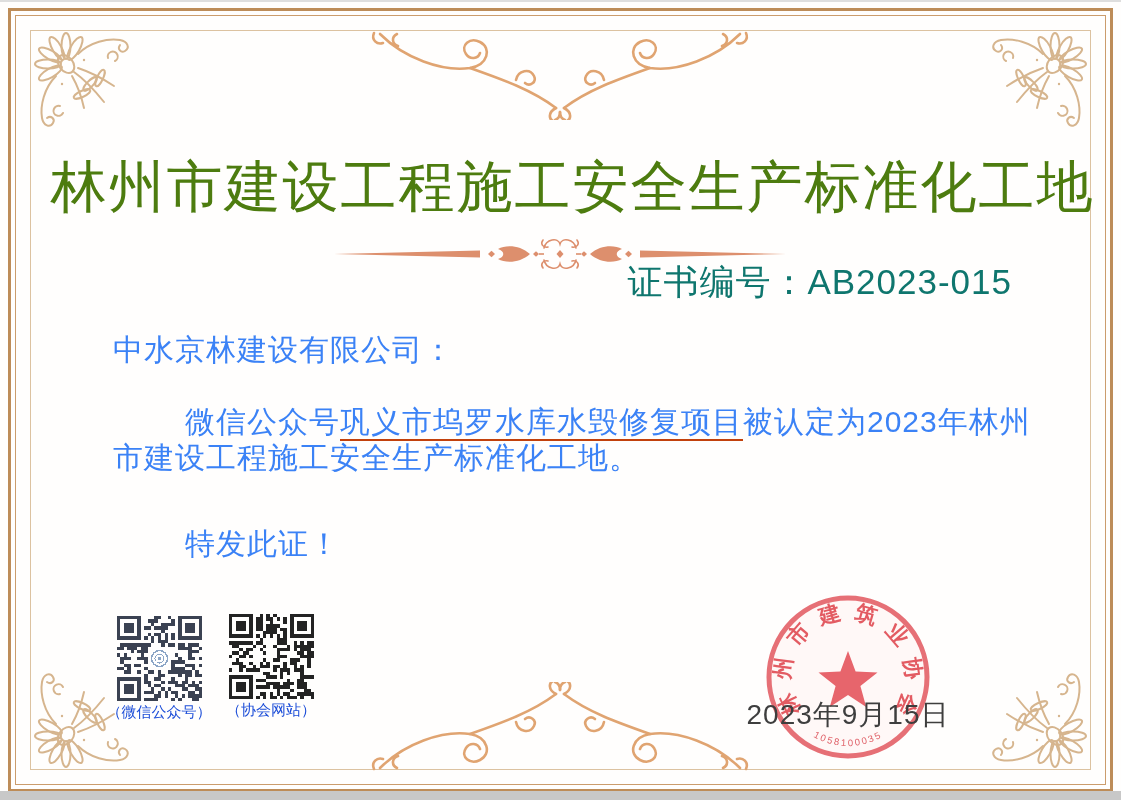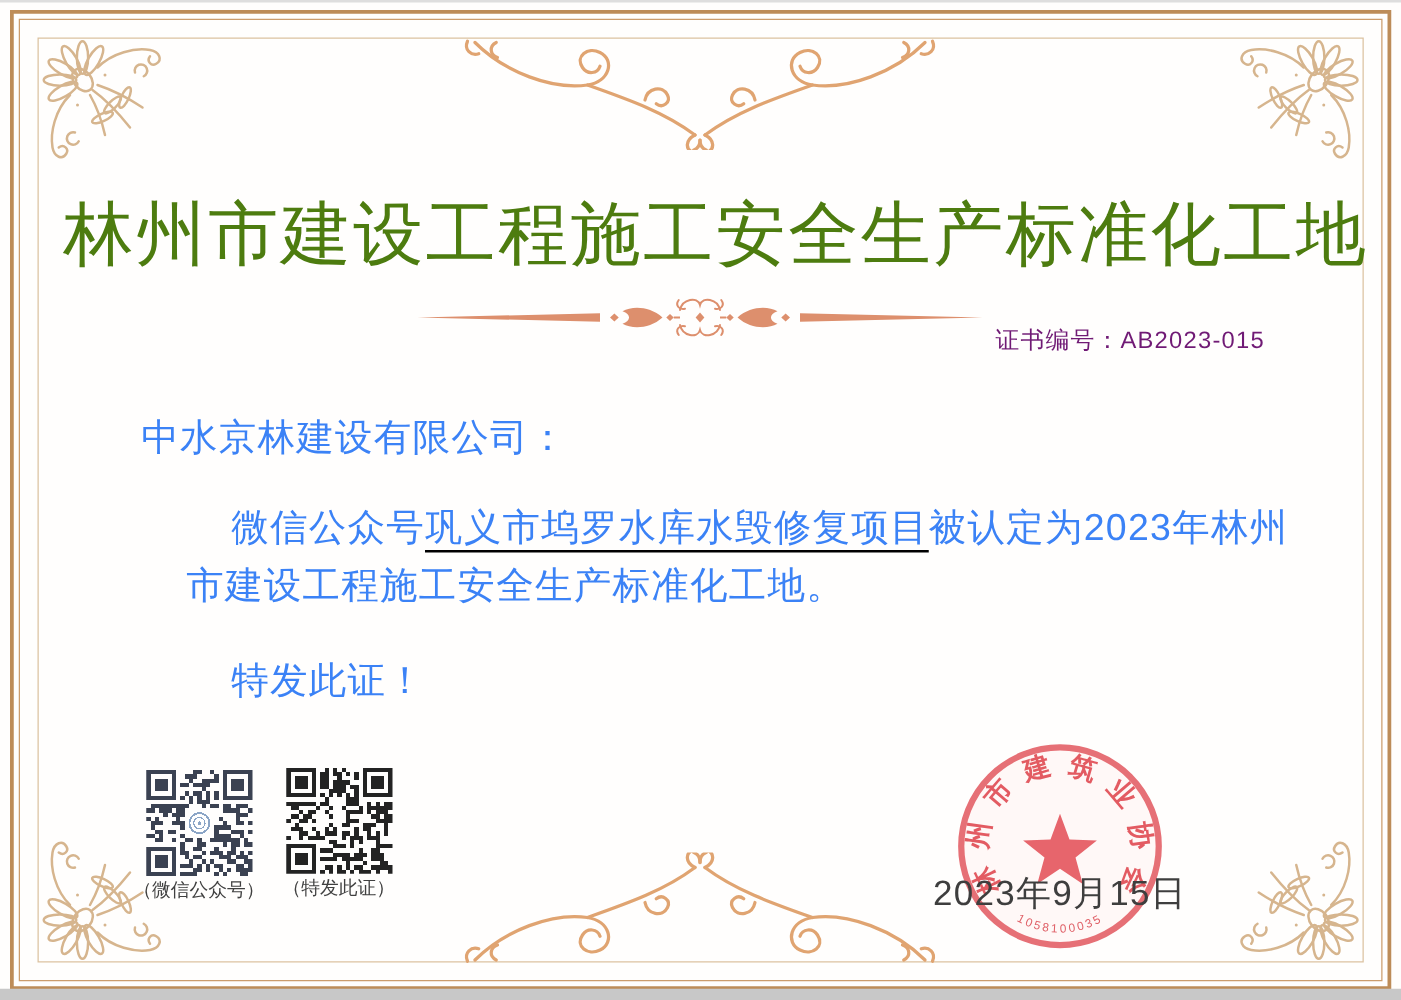--- a/index.html
+++ b/index.html
@@ -22,32 +22,32 @@
   .corner.br{left:987px;top:666px;transform:scale(-1,-1);}
   .flourish{position:absolute;left:370px;width:380px;height:92px;}
   .flourish.top{top:28px;}
   .flourish.bottom{top:682px;transform:scaleY(-1);}
   .divider{position:absolute;left:330px;top:234px;width:460px;height:40px;}
   
   .title{
     position:absolute;left:12px;top:150px;width:100%;text-align:center;
     font-size:56px;font-weight:normal;letter-spacing:2px;color:#4d7c0f;white-space:nowrap;
   }
-  .certno{position:absolute;right:109px;top:259px;font-size:19px;color:#701a75;letter-spacing:1px;}
+  .certno{position:absolute;right:109px;top:259px;font-size:35px;color:#0f766e;letter-spacing:1px;}
   .bodytext{position:absolute;left:113px;color:#3b82f6;font-size:30px;letter-spacing:1px;white-space:nowrap;}
   .recipient{top:330px;}
   .body1{top:402px;padding-left:72px;}
-  .body2{top:448px;margin-left:36px;}
+  .body2{top:438px;}
   .closing{top:524px;padding-left:72px;}
-  .underlined{border-bottom:2px solid #000000;padding-bottom:1px;}
+  .underlined{border-bottom:2px solid #c2410c;padding-bottom:1px;}
   
   .qr{position:absolute;width:85px;height:85px;}
   .qr.q1{left:117px;top:616px;}
   .qr.q2{left:229px;top:614px;}
-  .qr-label{position:absolute;width:130px;text-align:center;font-size:15px;color:#404040;}
+  .qr-label{position:absolute;width:130px;text-align:center;font-size:15px;color:#1d4ed8;}
   .qr-label.l1{left:94px;top:703px;}
   .qr-label.l2{left:206px;top:701px;}
   
   .seal{position:absolute;left:763px;top:592px;width:170px;height:170px;opacity:.9;}
   .seal-char{font-size:21.5px;font-weight:bold;fill:#e04a52;text-anchor:middle;
     font-family:"Liberation Sans",sans-serif;}
   .seal-serial{font-size:9.5px;letter-spacing:2px;fill:#dd5058;text-anchor:middle;
     font-family:"Liberation Sans",sans-serif;}
   .issuer{position:absolute;left:693px;top:652px;width:310px;text-align:center;
     font-size:33px;color:#3e3e3e;letter-spacing:4px;white-space:nowrap;}
@@ -576,21 +576,21 @@
       <rect x="61.199999999999996" y="3.4" width="3.4" height="17" fill="#232323"></rect>
       <rect x="81.6" y="3.4" width="3.4" height="17" fill="#232323"></rect>
       <rect x="68" y="6.8" width="10.2" height="10.2" fill="#232323"></rect>
       <rect x="0" y="61.199999999999996" width="23.8" height="3.4" fill="#232323"></rect>
       <rect x="0" y="81.6" width="23.8" height="3.4" fill="#232323"></rect>
       <rect x="0" y="64.6" width="3.4" height="17" fill="#232323"></rect>
       <rect x="20.4" y="64.6" width="3.4" height="17" fill="#232323"></rect>
       <rect x="6.8" y="68" width="10.2" height="10.2" fill="#232323"></rect>
     </svg>
   <div class="qr-label l1">（微信公众号）</div>
-  <div class="qr-label l2">（特发此证）</div>
+  <div class="qr-label l2">（协会网站）</div>
 
   <svg class="seal" viewBox="0 0 170 170">
     <circle cx="85" cy="85" r="79" fill="rgba(230,90,100,0.05)" stroke="#e04a52" stroke-width="5" opacity="0.88"></circle>
     <g id="seal-ring-text">
         <text x="85" y="27" class="seal-char" transform="rotate(-115 85 85)">林</text>
         <text x="85" y="27" class="seal-char" transform="rotate(-82.14285714285714 85 85)">州</text>
         <text x="85" y="27" class="seal-char" transform="rotate(-49.28571428571429 85 85)">市</text>
         <text x="85" y="27" class="seal-char" transform="rotate(-16.428571428571445 85 85)">建</text>
         <text x="85" y="27" class="seal-char" transform="rotate(16.428571428571416 85 85)">筑</text>
         <text x="85" y="27" class="seal-char" transform="rotate(49.28571428571428 85 85)">业</text>

